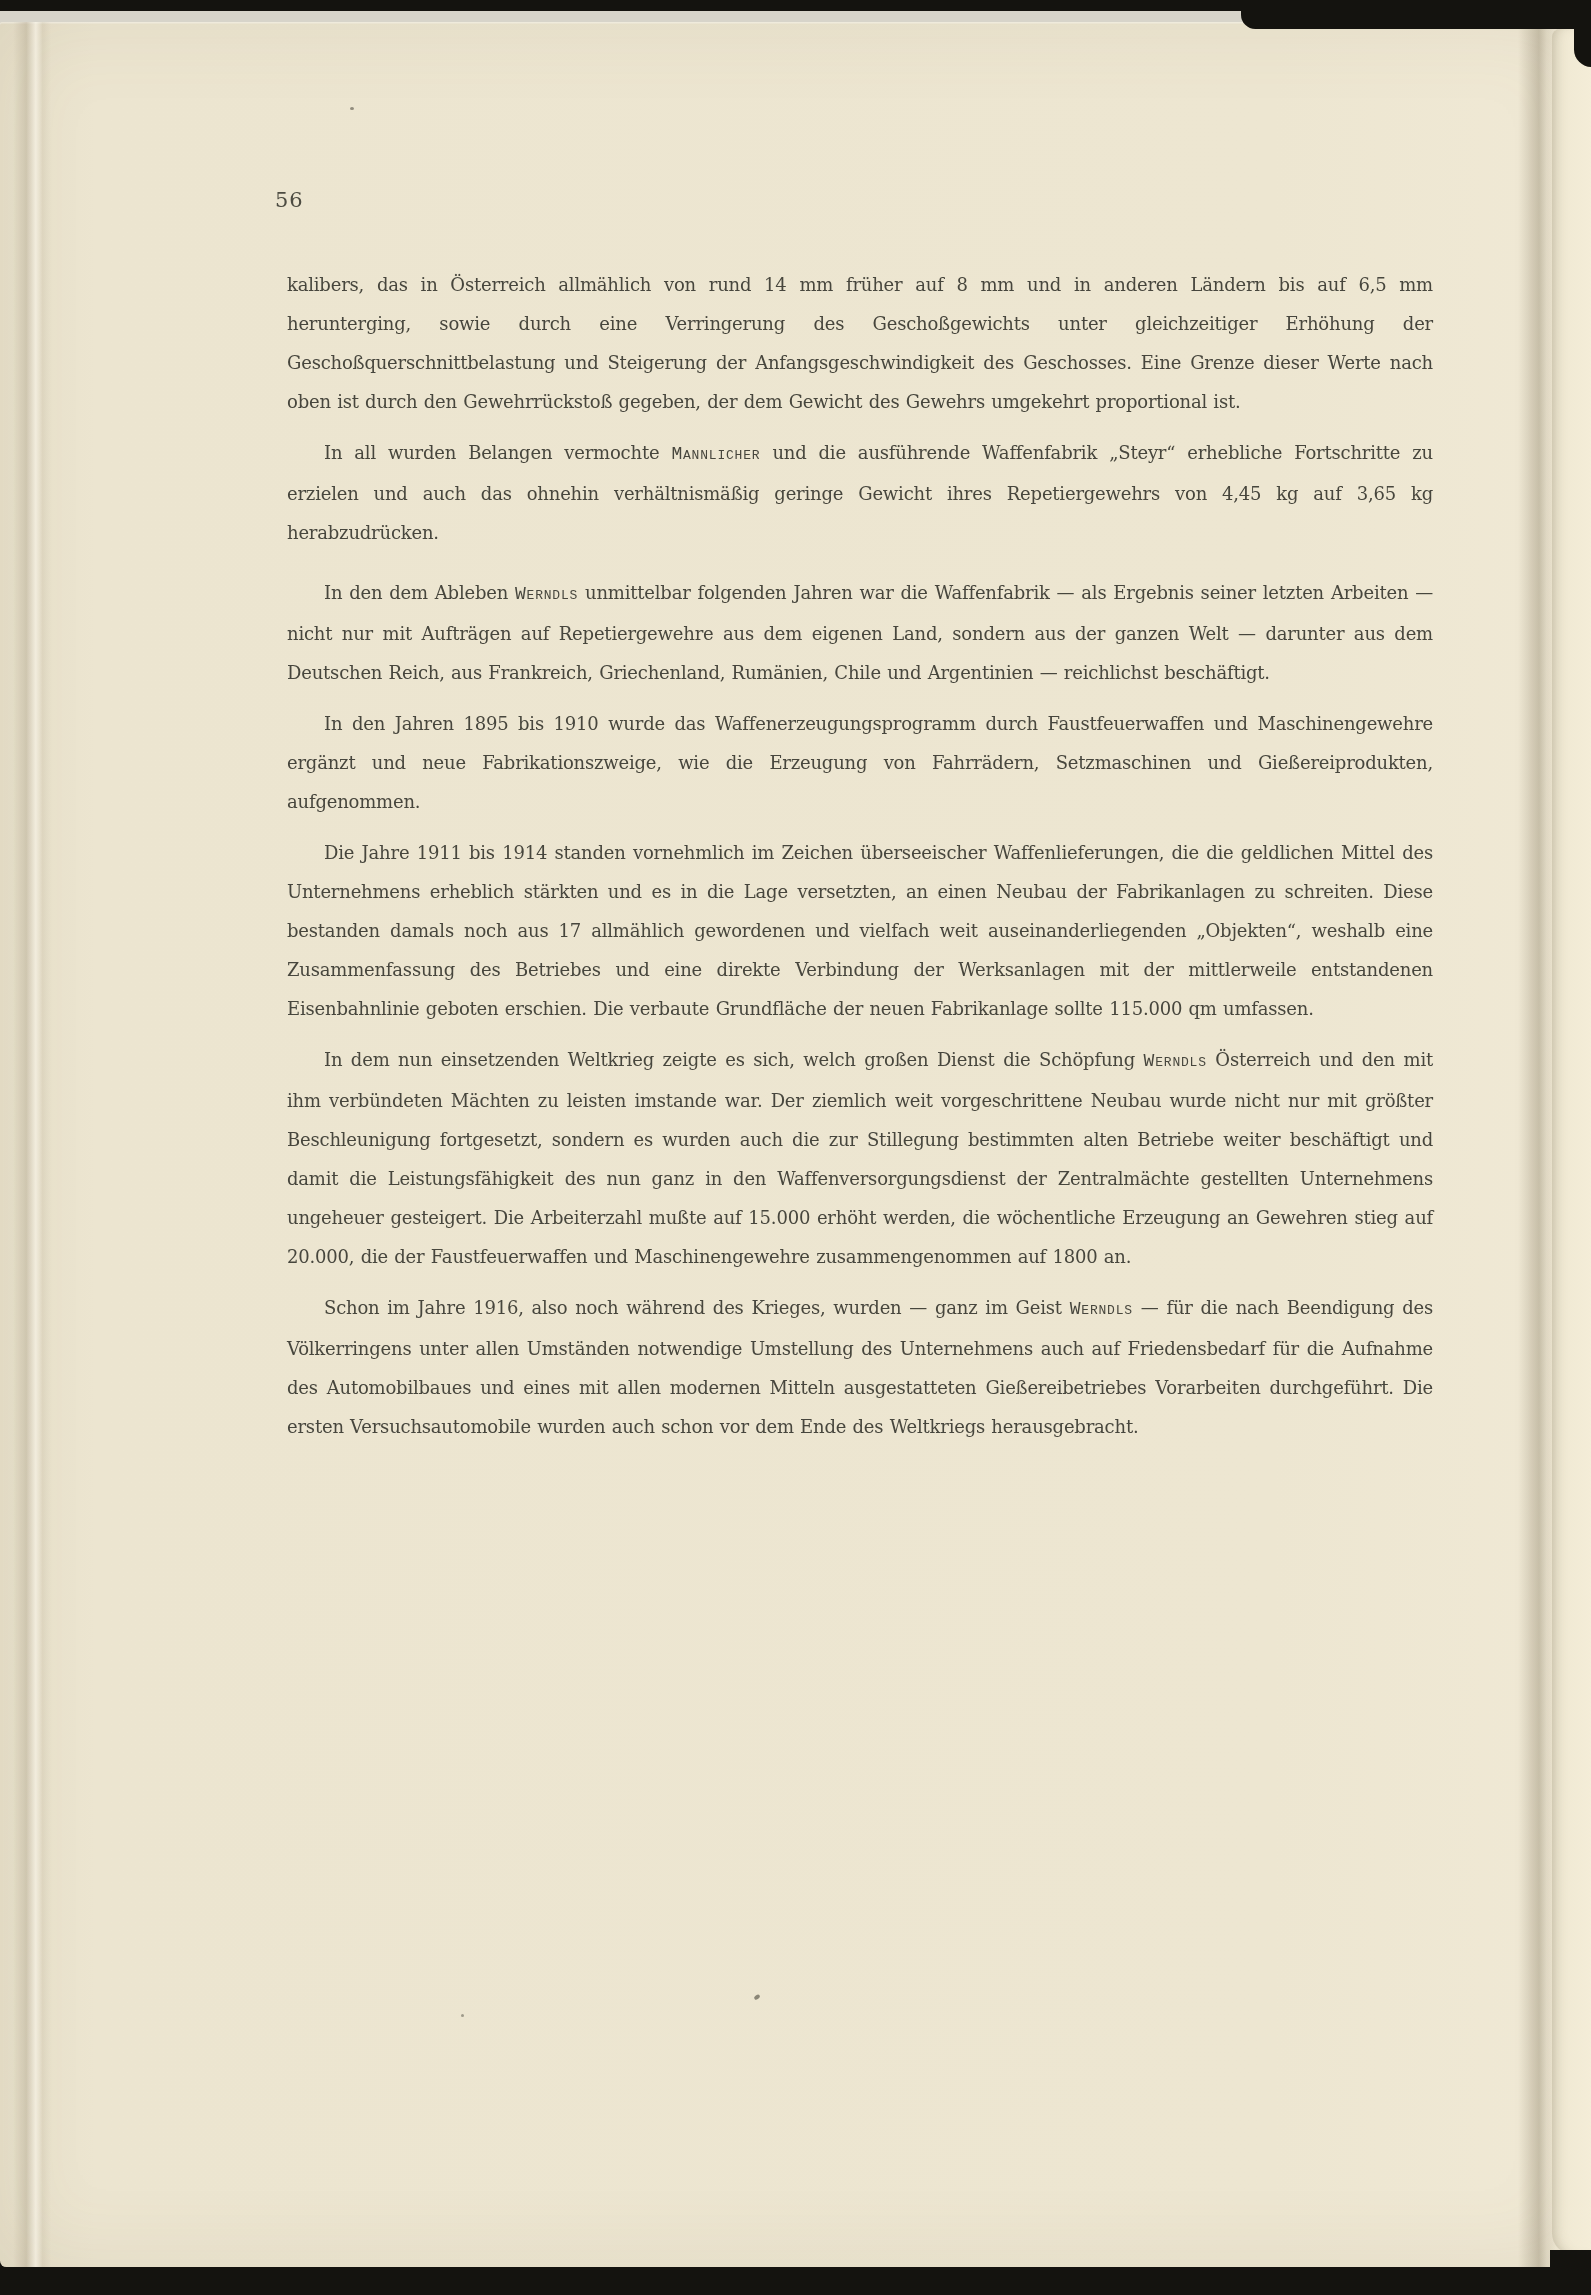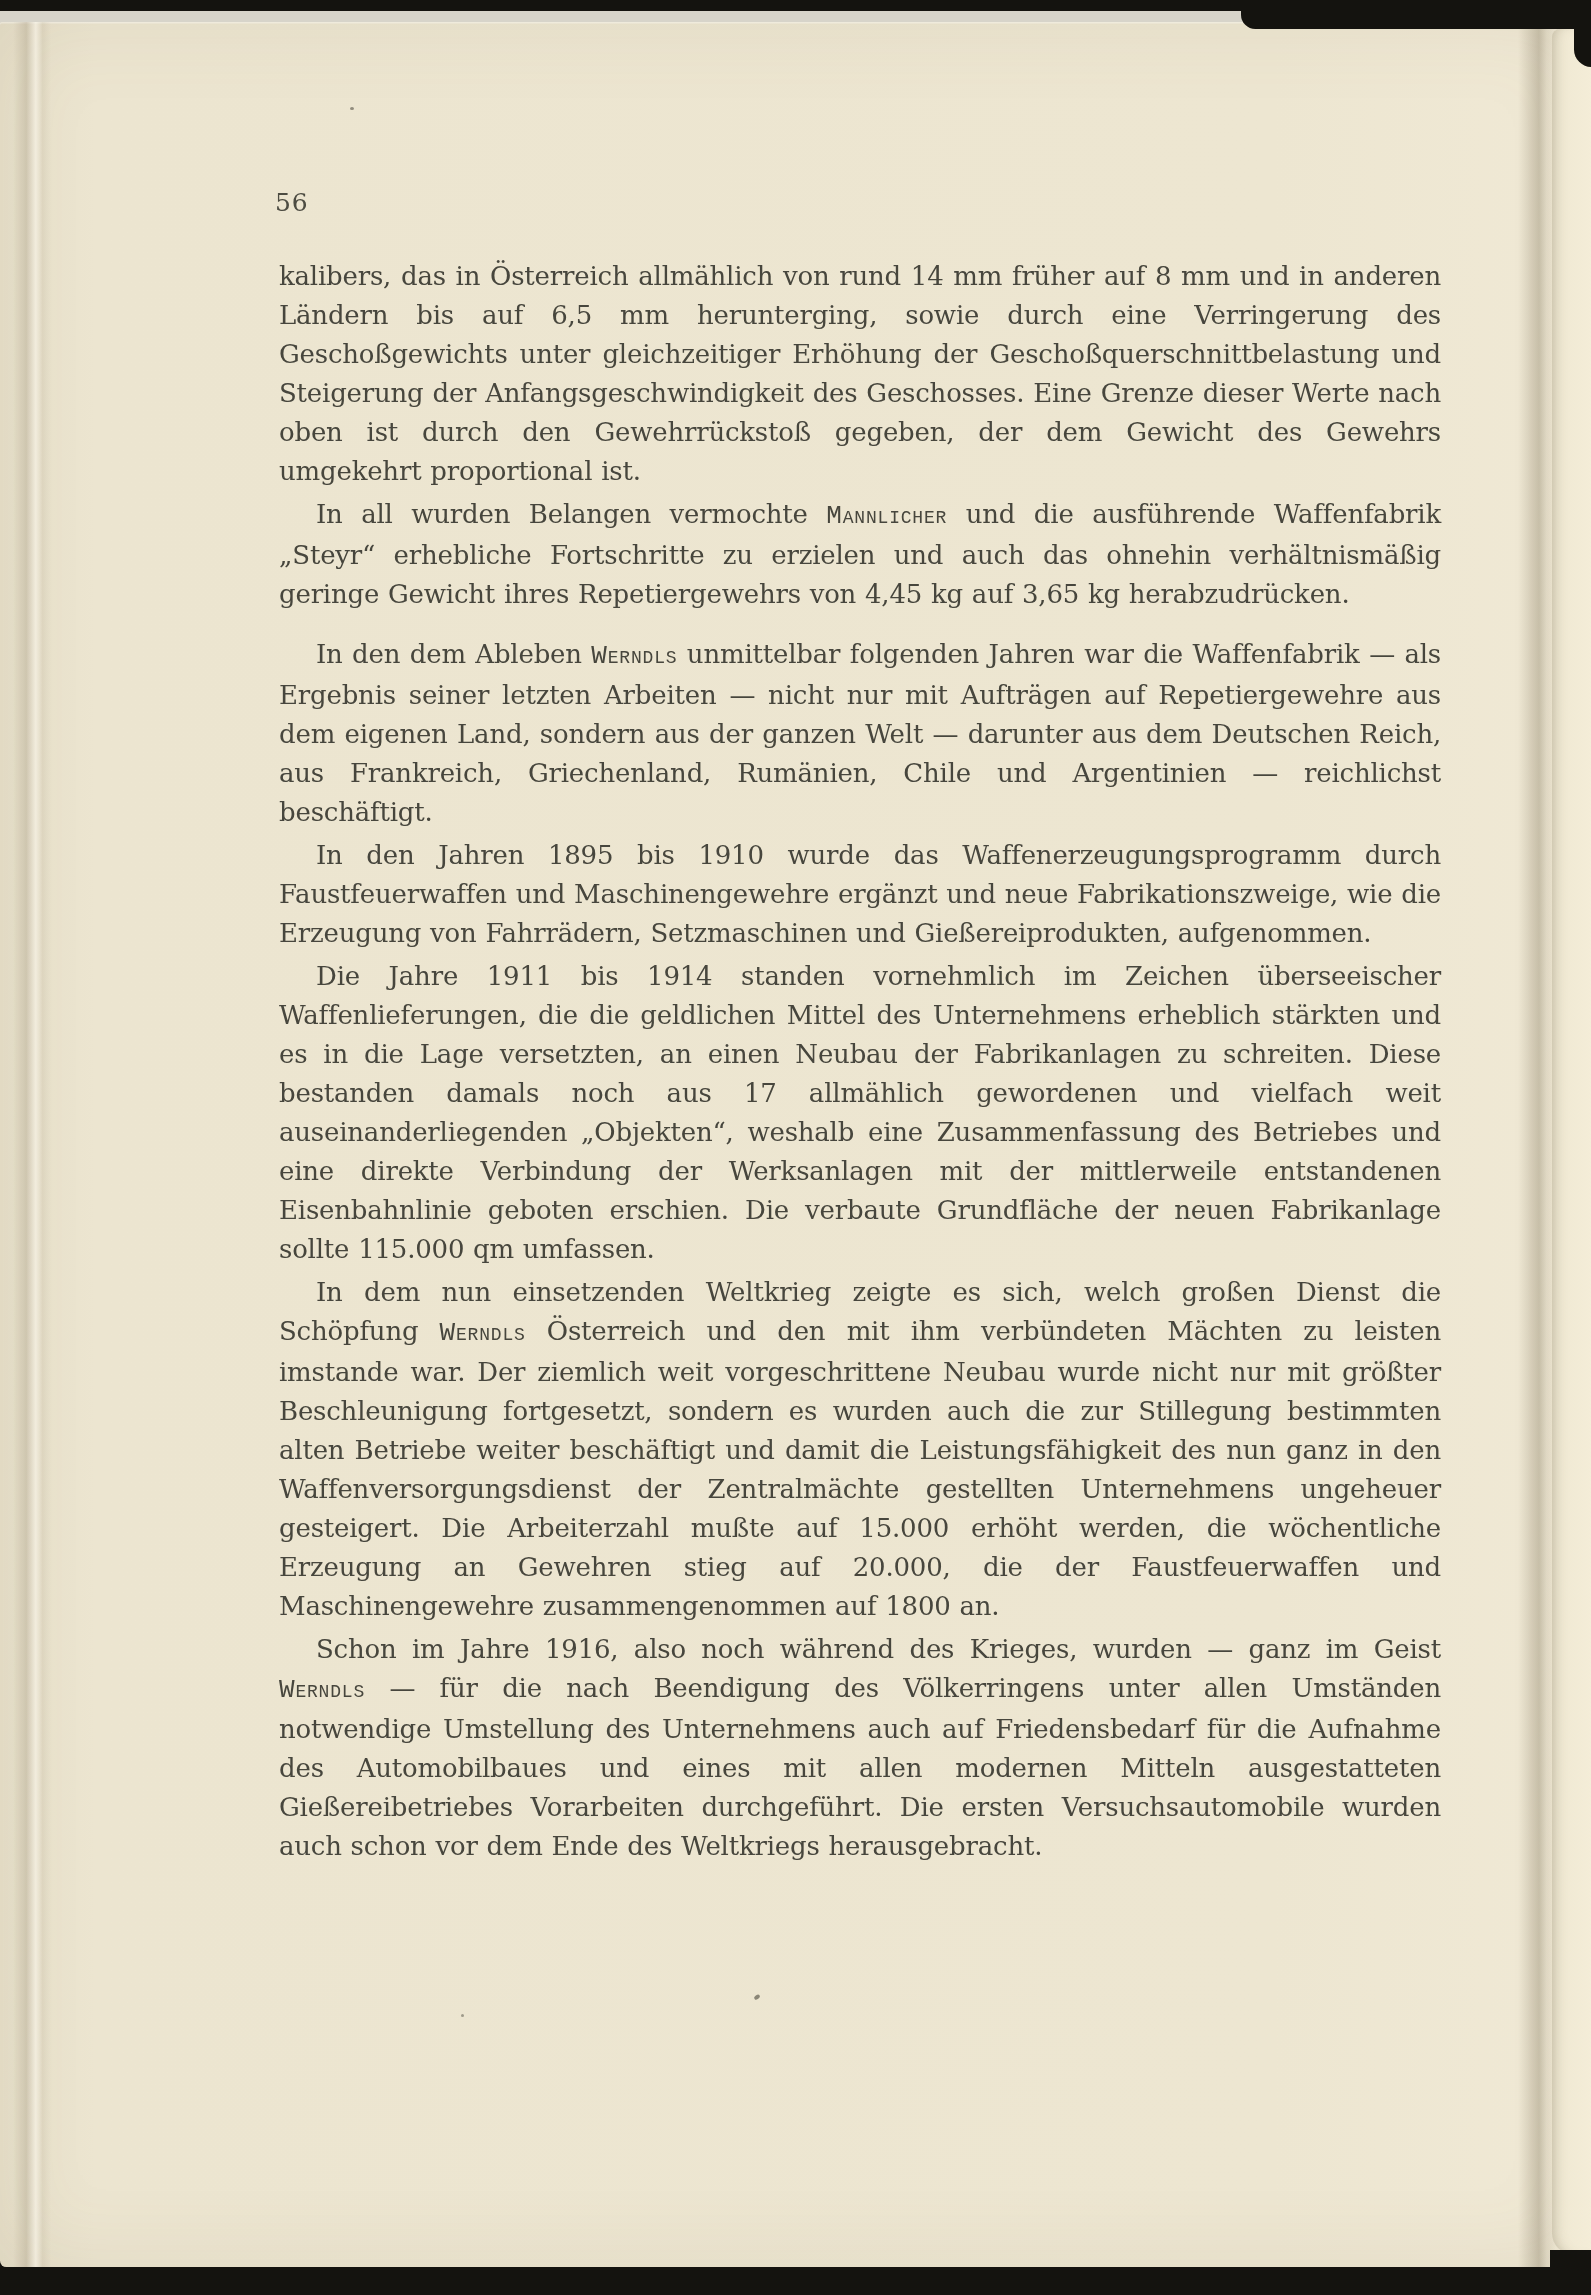--- a/index.html
+++ b/index.html
@@ -52,35 +52,35 @@
   .speck.s2{left:754px;top:1995px;width:6.4px;height:4px;transform:rotate(-35deg);border-radius:40%;opacity:.75;}
   .speck.s3{left:461px;top:2014px;width:3.2px;height:3.2px;opacity:.6;}
 
   
   .running-head{
     position:absolute;left:275px;top:188px;width:1170px;height:40px;
     color:#4d4c42;z-index:5;
   }
   .pagenum{
     position:absolute;left:0;top:0;
-    font-size:25px;letter-spacing:0.8px;
+    font-size:21px;letter-spacing:0.8px;
   }
   .head-title{
     display:block;text-align:center;
     font-variant:small-caps;
     font-size:24px;letter-spacing:4px;
     transform:translateX(-38px);
   }
   .text-block{
     position:absolute;left:275px;top:253px;width:1170px;z-index:5;
     color:#47463d;
   }
   .para{
-    margin:4px;
-    font-size:26px;line-height:39px;
+    margin:12px;
+    font-size:18px;line-height:39px;
     text-align:justify;text-indent:0;
     letter-spacing:-0.2px;word-spacing:0.8px;
   }
   .para.indent{text-indent:37px;}
   .para.space-before{margin-top:20.7px;}
   .sc{font-variant:small-caps;letter-spacing:0.8px;font-family:Liberation Mono, monospace;}
 </style>
 </head>
 <body>
 

